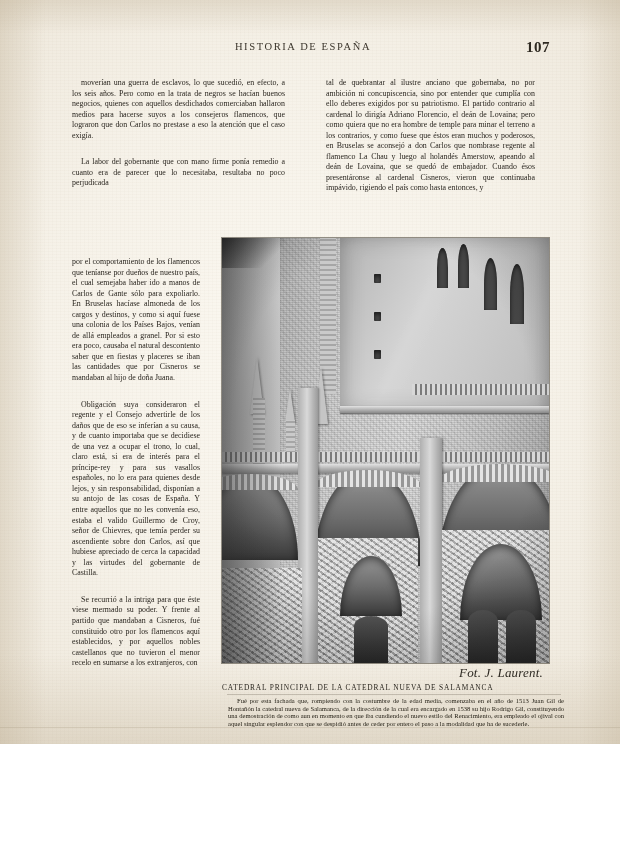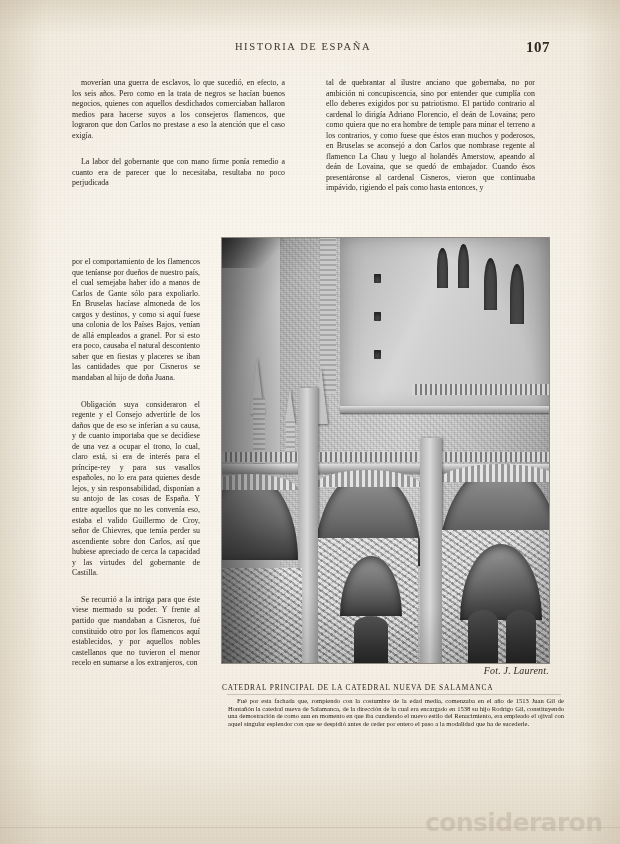--- a/index.html
+++ b/index.html
@@ -7,21 +7,21 @@
     padding: 0;
     background: #ffffff;
   }
   body {
     font-family: "Liberation Serif", serif;
   }
 
   #page {
     position: relative;
     width: 620px;
-    height: 844px;
+    height: 744px;
     overflow: hidden;
     background: #f2efe8;
   }
 
   
   .paper {
     position: absolute;
     left: 0; top: 0;
     width: 620px; height: 844px;
     background:
@@ -211,24 +211,24 @@
     background: radial-gradient(ellipse 85% 80% at 50% 45%, rgba(0,0,0,0) 55%, rgba(25,22,18,.38) 100%);
   }
   .photo-damage {
     position: absolute; left: 0; top: 0; width: 70px; height: 30px;
     background: linear-gradient(135deg, rgba(20,18,14,.75), rgba(20,18,14,0) 70%);
   }
 
   
   .credit {
     position: absolute;
-    left: 228px; top: 665px; width: 327px;
+    left: 222px; top: 665px; width: 327px;
     text-align: right;
     font-style: italic;
-    font-size: 10px;
+    font-size: 13px;
     color: #2e2a23;
     letter-spacing: .2px;
     padding-right: 6px;
     box-sizing: border-box;
   }
 
   
   .caption-title {
     position: absolute;
     left: 222px; top: 683px; width: 340px;

